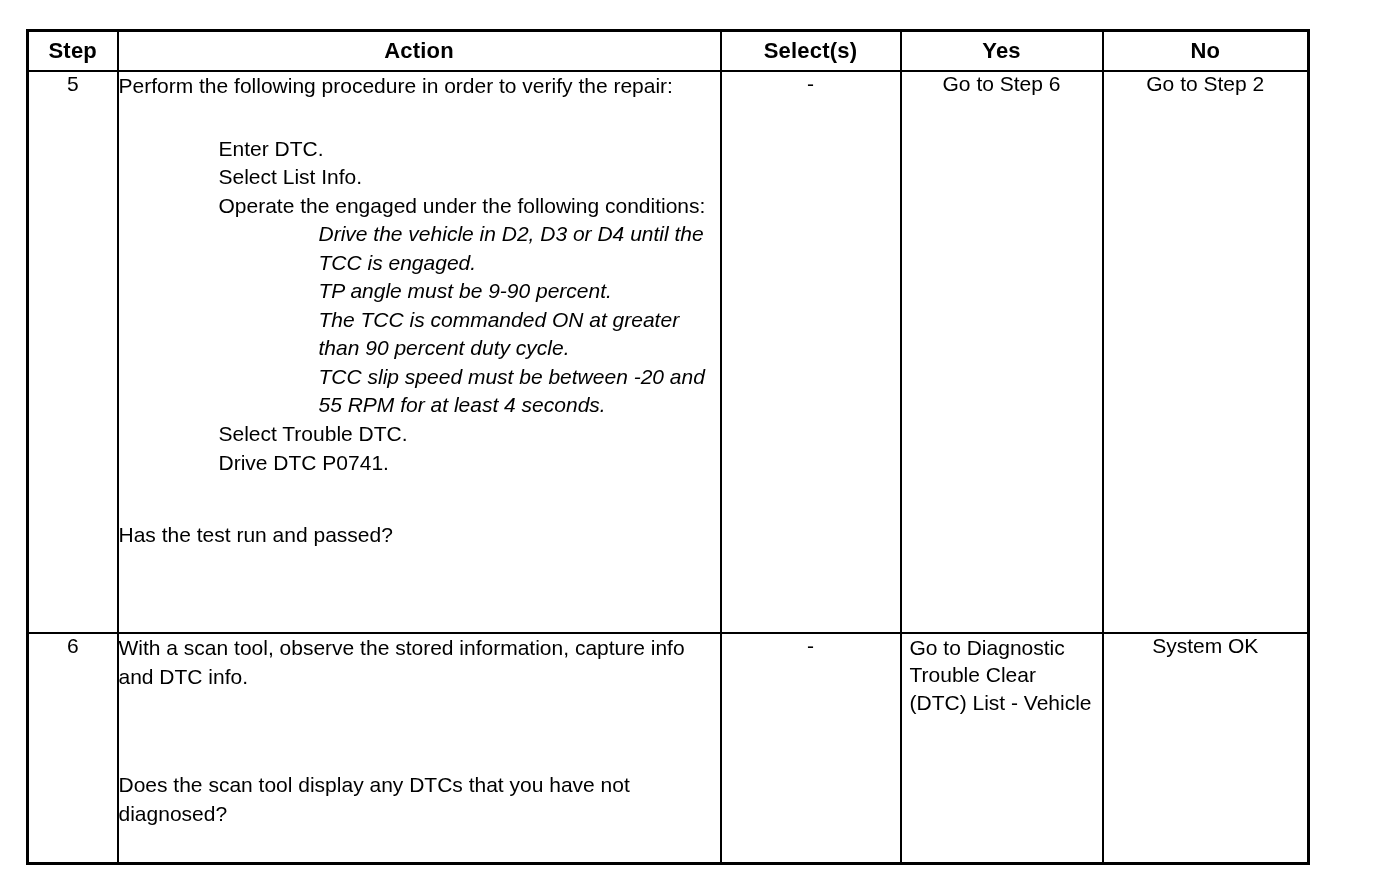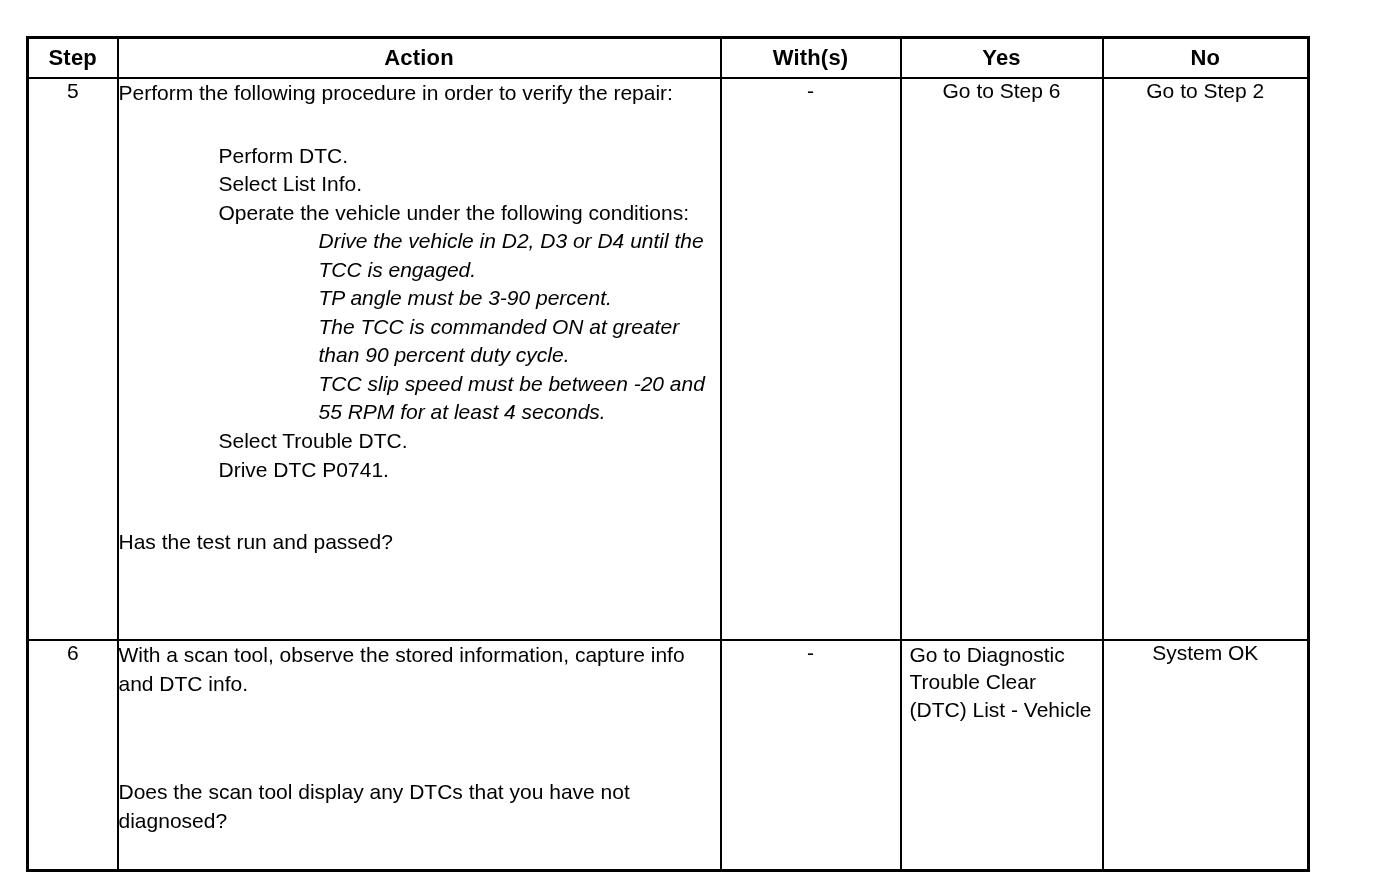--- a/index.html
+++ b/index.html
@@ -19,21 +19,21 @@
   .page {
     position: relative;
     width: 1376px;
     height: 892px;
     background: #ffffff;
   }
 
   table.diag {
     position: absolute;
     left: 26px;
-    top: 36px;
+    top: 29px;
     width: 1283px;
     border-collapse: collapse;
     table-layout: fixed;
     background: #fca5a5;
     border-radius: 14px;
   }
 
   table.diag td,
   table.diag th {
     border: 2px solid #000000;
@@ -123,41 +123,41 @@
       <col class="c-step">
         <col class="c-act">
         <col class="c-val">
         <col class="c-yes">
         <col class="c-no">
     </colgroup>
     <thead>
       <tr>
         <th>Step</th>
         <th>Action</th>
-        <th>With(s)</th>
+        <th>Select(s)</th>
         <th>Yes</th>
         <th>No</th>
       </tr>
     </thead>
     <tbody>
 
       <tr>
         <td class="step-cell">5</td>
 
         <td class="action-cell r5-action">
           <span class="act-block lvl0 line">Perform the following procedure in order to verify the repair:</span>
 
           <div class="spacer-lg"></div>
 
-          <span class="act-block lvl1 line">Perform DTC.</span>
+          <span class="act-block lvl1 line">Enter DTC.</span>
           <span class="act-block lvl1 line">Select List Info.</span>
-          <span class="act-block lvl1 line">Operate the vehicle under the following conditions:</span>
+          <span class="act-block lvl1 line">Operate the engaged under the following conditions:</span>
 
           <span class="act-block lvl2 line">Drive the vehicle in D2, D3 or D4 until the TCC is engaged.</span>
-          <span class="act-block lvl2 line">TP angle must be 3-90 percent.</span>
+          <span class="act-block lvl2 line">TP angle must be 9-90 percent.</span>
           <span class="act-block lvl2 line">The TCC is commanded ON at greater than 90 percent duty cycle.</span>
           <span class="act-block lvl2 line">TCC slip speed must be between -20 and 55 RPM for at least 4 seconds.</span>
 
           <span class="act-block lvl1 line">Select Trouble DTC.</span>
           <span class="act-block lvl1 line">Drive DTC P0741.</span>
 
           <div class="spacer-xl"></div>
 
           <span class="act-block lvl0 line">Has the test run and passed?</span>
         </td>

